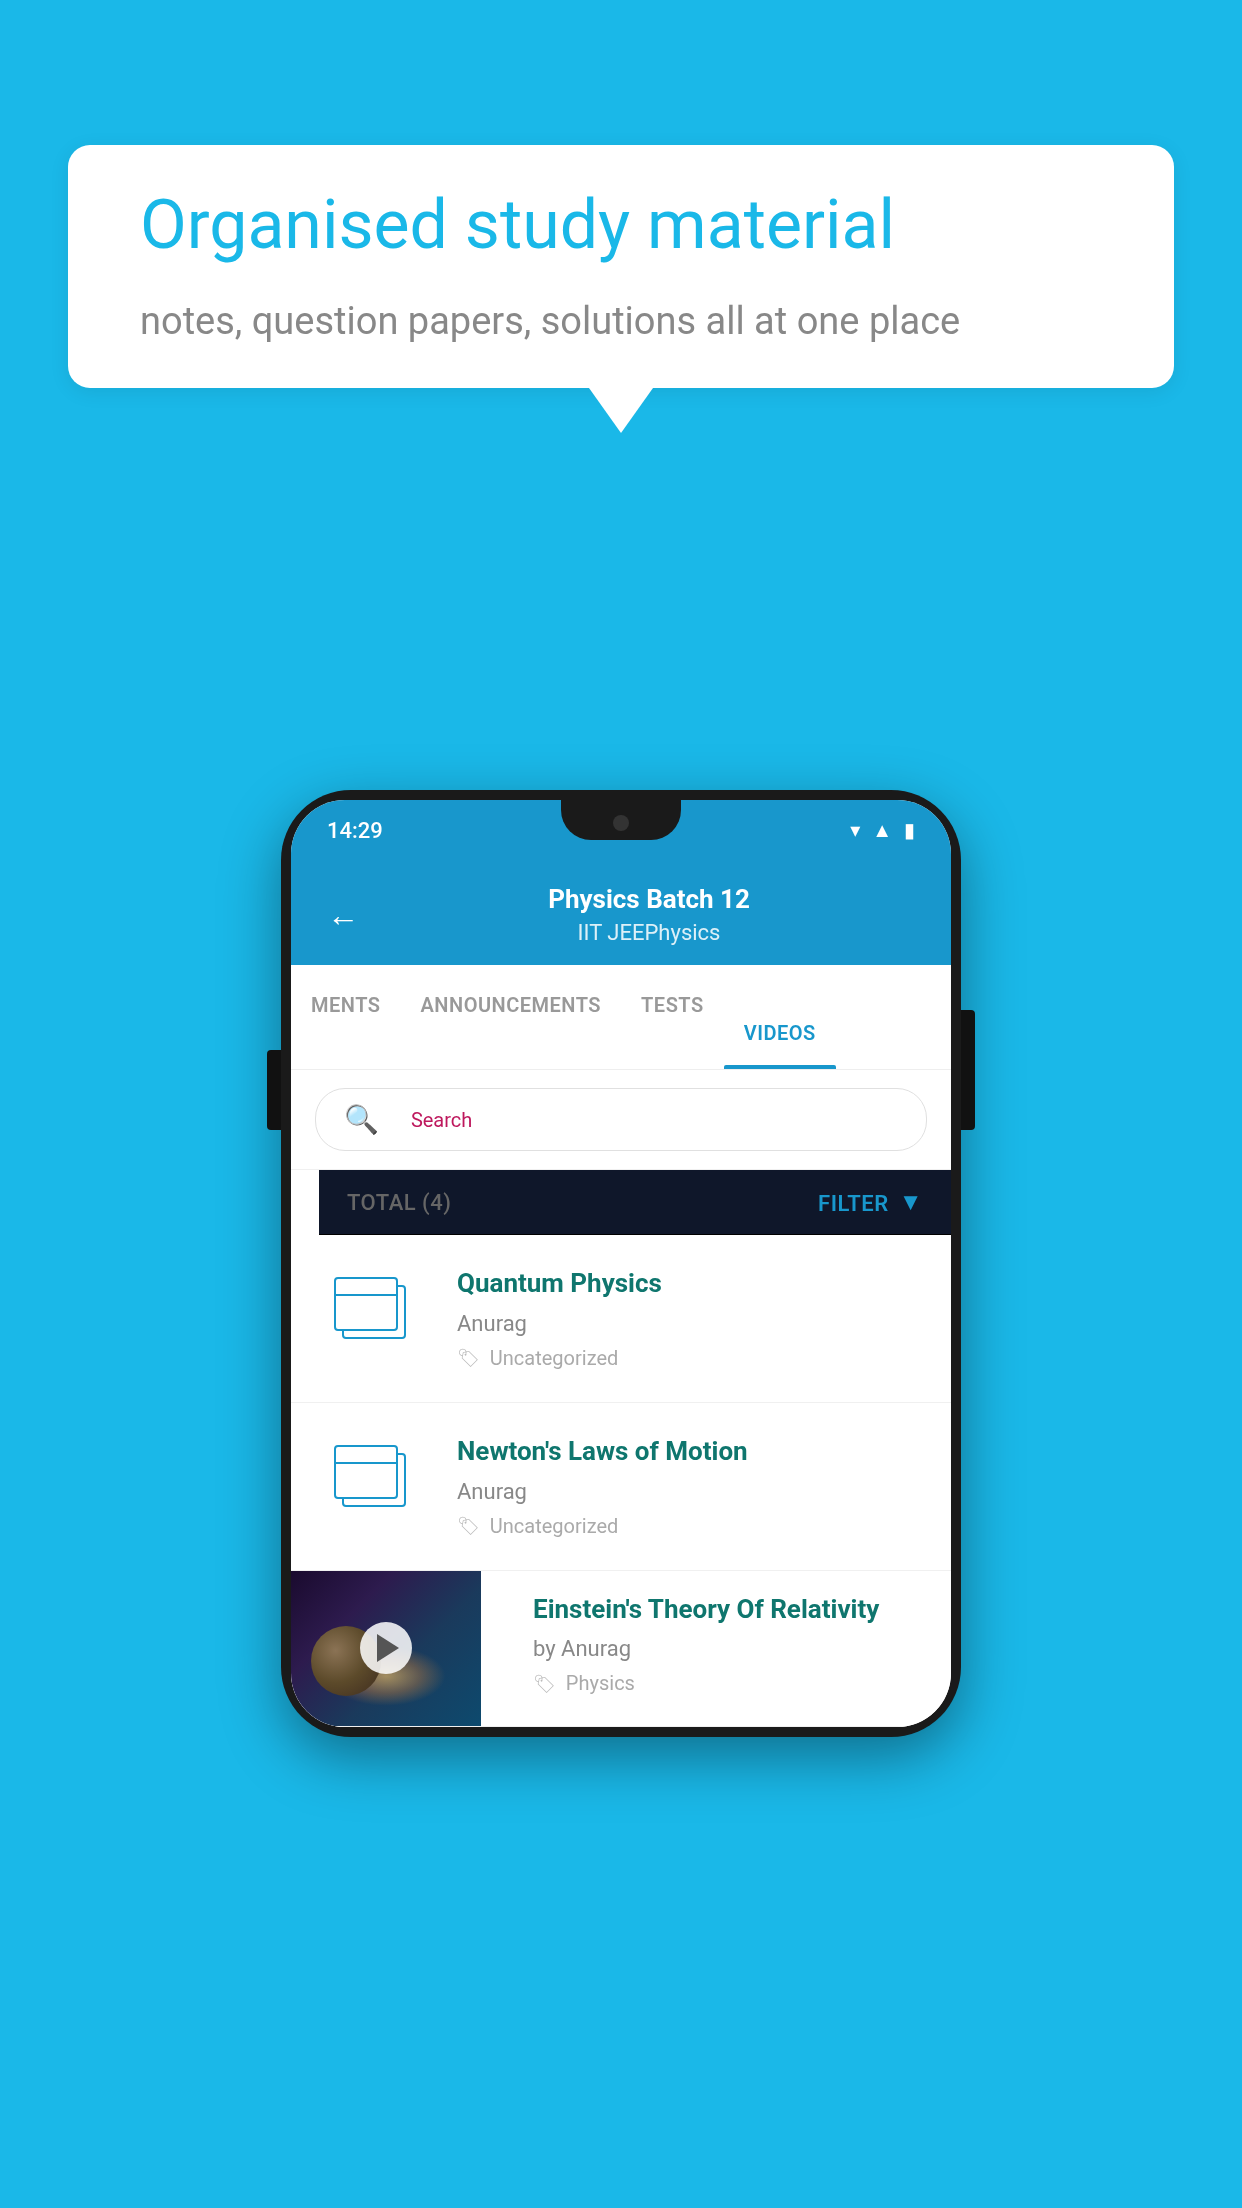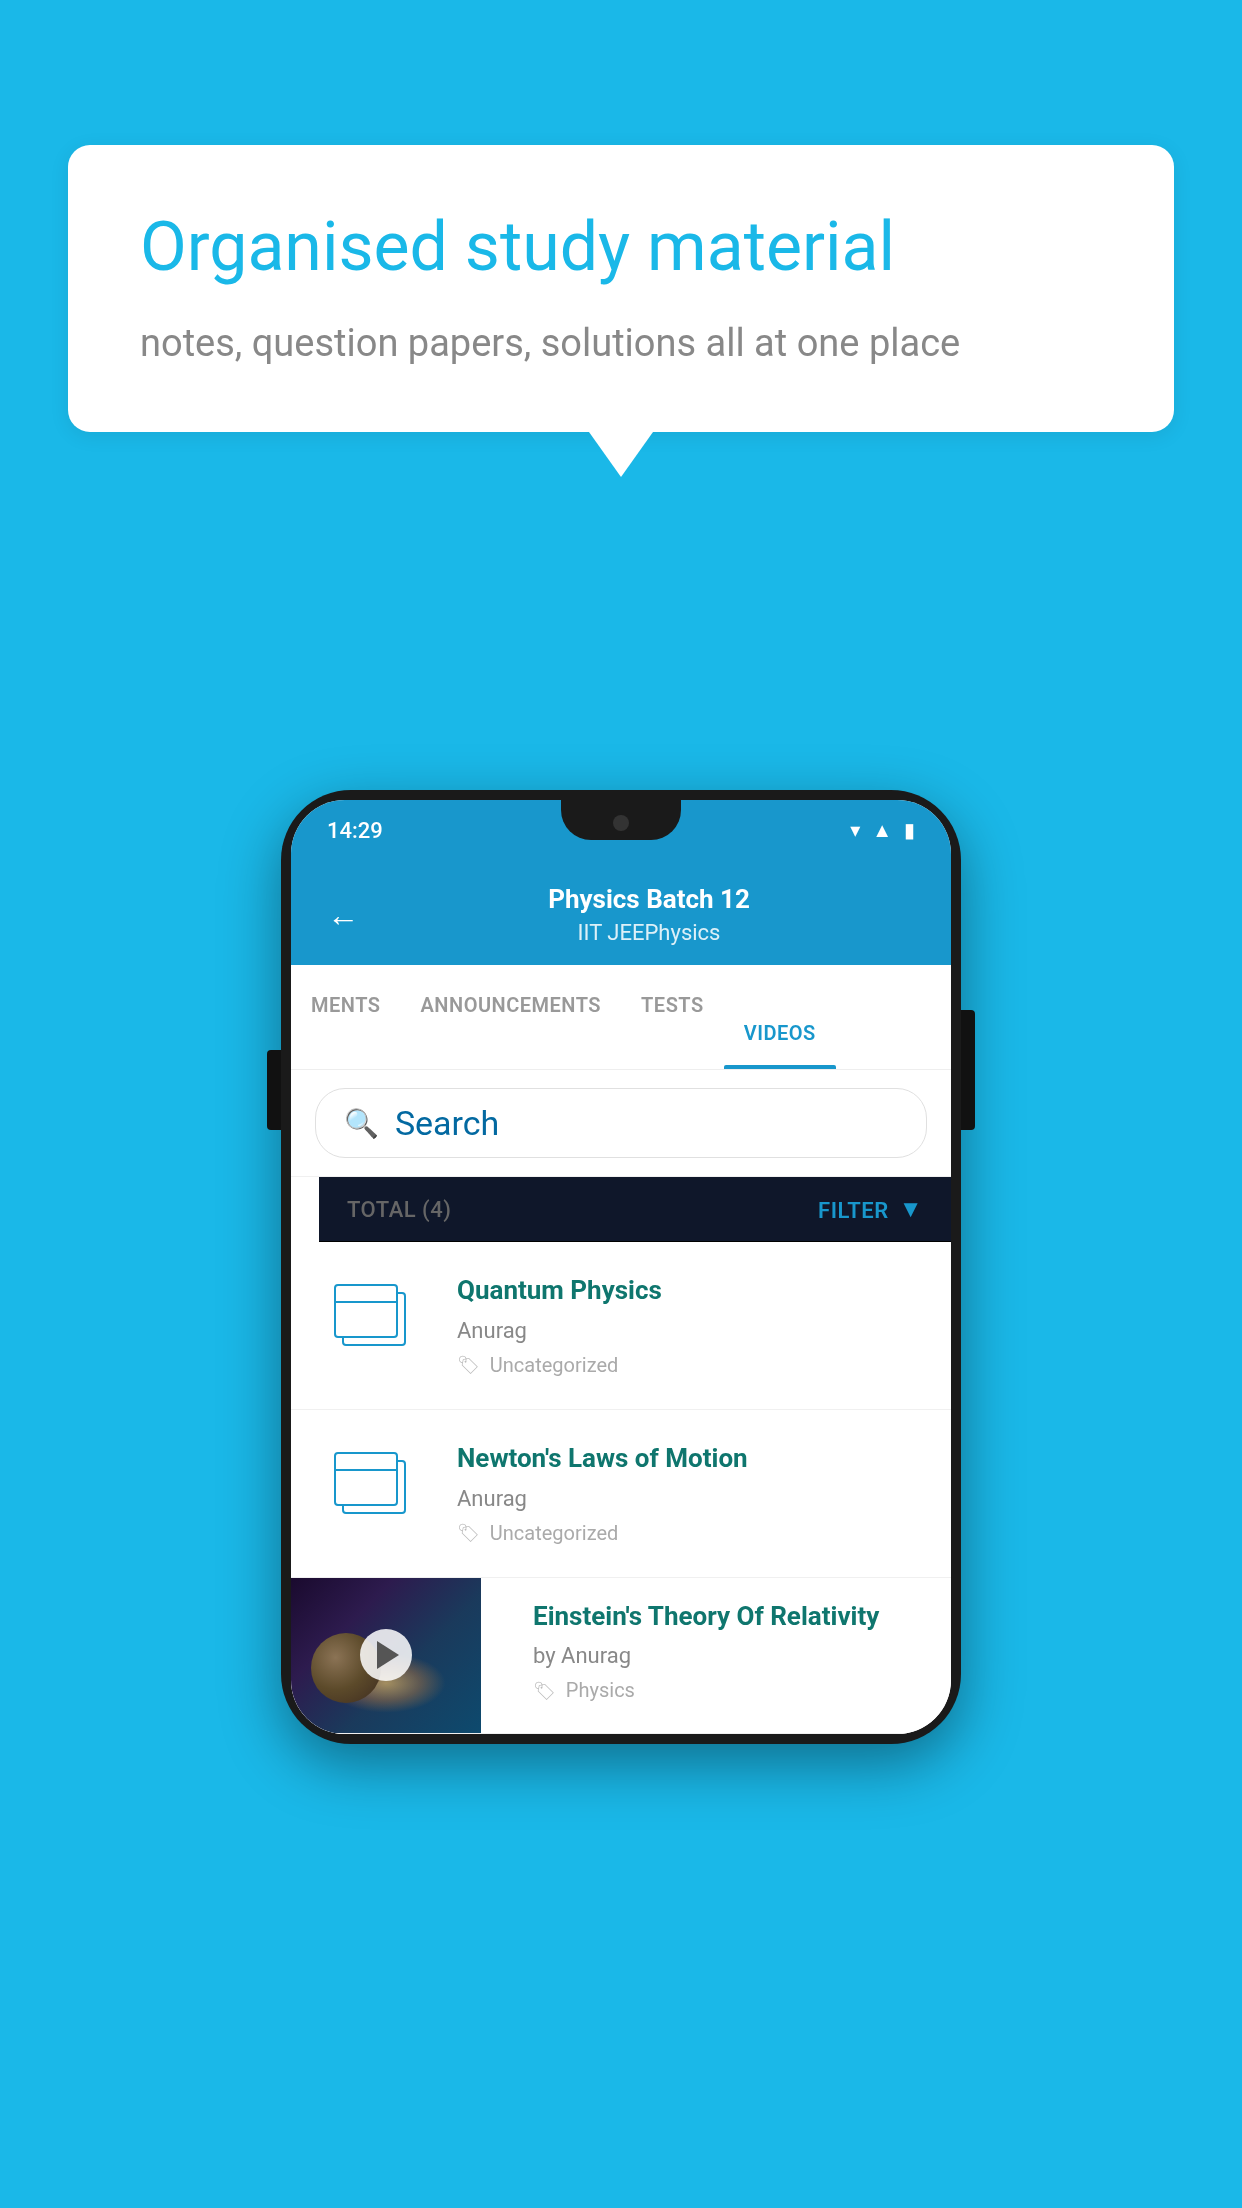--- a/index.html
+++ b/index.html
@@ -21,21 +21,21 @@
       left: 68px;
       right: 68px;
       display: flex;
       flex-direction: column;
       align-items: center;
     }
 
     .speech-bubble {
       background: white;
       border-radius: 22px;
-      padding: 62px 72px;
+      padding: 40px 72px;
       width: 100%;
       box-shadow: 0 4px 20px rgba(0,0,0,0.08);
     }
 
     .speech-bubble-arrow {
       width: 0;
       height: 0;
       border-left: 32px solid transparent;
       border-right: 32px solid transparent;
       border-top: 45px solid white;
@@ -244,22 +244,23 @@
       padding: 14px 28px;
       gap: 16px;
     }
 
     .search-icon-wrap {
       color: #aaa;
       font-size: 28px;
     }
 
     .search-input-text {
-      color: #0369a1;
-      font-size: 34px;
+      color: #be185d;
+      font-size: 20px;
+      margin-left: 16px;
     }
 
     
     .filter-bar {
       background: #0f172a;
       display: flex;
       align-items: center;
       justify-content: space-between;
       padding: 18px 28px;
       border-bottom: 1px solid #000000;

